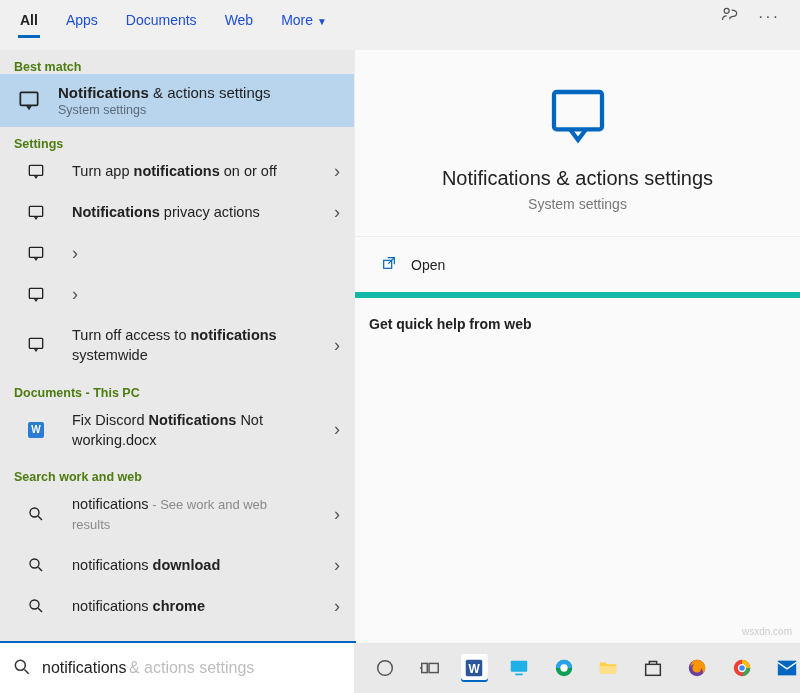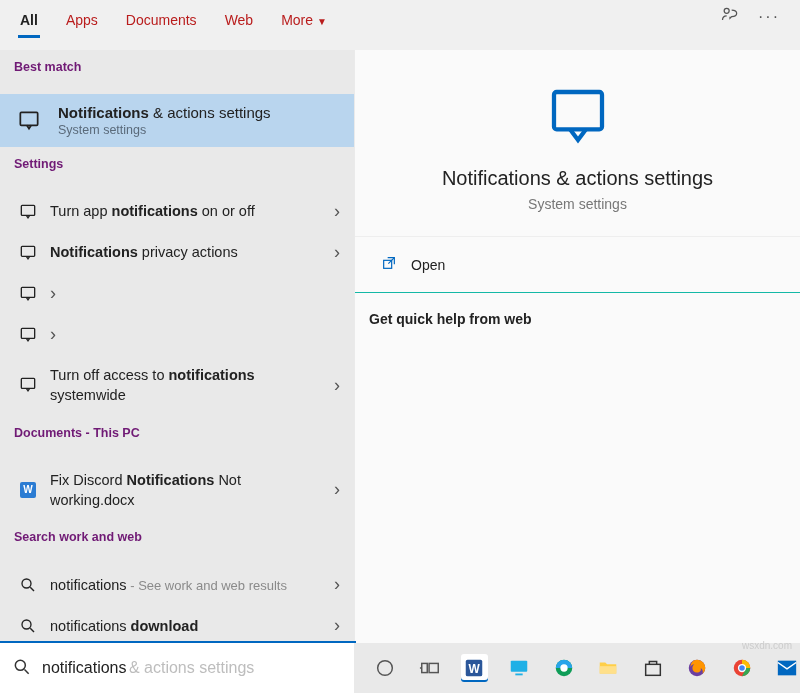--- a/index.html
+++ b/index.html
@@ -1,64 +1,64 @@
 <!DOCTYPE html>
 <html><head>
 <meta charset="utf-8">
 <style>
   * { box-sizing: border-box; margin: 0; padding: 0; }
   body { font-family: "Segoe UI", Arial, sans-serif; font-size: 14px; color: #222; background: #fff; width: 800px; height: 693px; overflow: hidden; position: relative; }
   .top-tabs { height: 50px; background: #f0f0f0; display: flex; align-items: flex-end; padding: 12px 6px; position: relative; }
   .top-tabs .spacer { flex: 1; }
-  .tab { padding: 10px 14px 10px 14px; font-size: 14px; color: #b91c1c; cursor: pointer; position: relative; }
+  .tab { padding: 10px 14px 10px 14px; font-size: 14px; color: #1d4ed8; cursor: pointer; position: relative; }
   .tab.active { color: #222; font-weight: 600; }
   .tab.active::after { content: ""; position: absolute; left: 12px; right: 12px; bottom: 0; height: 3px; background: #0067c0; }
   .tab .chev { margin-left: 4px; font-size: 10px; }
   .top-actions { display: flex; gap: 18px; padding: 0 14px 10px 0; align-items: center; }
   .top-actions svg { width: 20px; height: 20px; }
 
   .main { display: flex; height: 593px; background: #fafafa; }
   .left { width: 354px; background: #e9e9e9; overflow: hidden; position: relative; }
   .right { flex: 1; background: #fafafa; border-left: 1px solid #eaeaea; }
 
-  .section-label { font-size: 12.5px; font-weight: 600; color: #701a75; padding: 10px 14px 20px 14px; background: #e9e9e9; }
+  .section-label { font-size: 12.5px; font-weight: 600; color: #4d7c0f; padding: 10px 14px 0 14px; background: #e9e9e9; }
 
   .best-match { background: #b9d5ee; display: flex; align-items: center; padding: 10px 14px; gap: 14px; }
   .best-match .mic { width: 30px; display:flex; justify-content:center; }
   .best-match .txt { flex: 1; }
   .best-match .title { font-size: 15px; font-weight: 400; }
   .best-match .title b { font-weight: 600; }
   .best-match .sub { font-size: 12.5px; color: #5a6a7a; margin-top: 2px; }
 
-  .row { display: flex; align-items: center; padding: 10px 14px 10px 18px; gap: 12px; cursor: pointer; }
+  .row { display: flex; align-items: center; padding: 10px 14px 10px 26px; gap: 26px; cursor: pointer; }
   .row .ric { width: 20px; display:flex; justify-content:center; }
   .row .rtxt { flex: 1; font-size: 14.5px; color: #222; line-height: 1.4; }
   .row .rtxt .mut { color: #8a8a8a; font-size: 13px; }
   .row .rchev { color: #555; font-size: 18px; font-weight: 300; }
   .row .rtxt b { font-weight: 600; }
 
   .right-hero { text-align: center; padding: 34px 20px 24px 20px; border-bottom: 1px solid #eee; }
   .right-hero .bigtitle { font-size: 20px; font-weight: 400; margin-top: 16px; }
   .right-hero .bigsub { font-size: 14px; color: #777; margin-top: 6px; }
-  .right .action-row { display: flex; align-items: center; gap: 14px; padding: 18px 26px; border-bottom: 1px solid #14b8a6; color: #222; cursor:pointer; }
+  .right .action-row { display: flex; align-items: center; gap: 14px; padding: 18px 26px; border-bottom: 6px solid #14b8a6; color: #222; cursor:pointer; }
   .right .help { padding: 18px 14px; }
   .right .help .ht { font-weight: 600; font-size: 14px; margin-bottom: 10px; }
   .right .help .hl { font-size: 14px; color: #222; cursor:pointer; }
 
   .searchbar { position: absolute; bottom: 0; left: 0; width: 354px; height: 50px; background: #fff; outline: 2px solid #0067c0; display: flex; align-items: center; padding: 0 12px; gap: 10px; }
   .searchbar input { border: none; outline: none; flex: 1; font-size: 16px; font-family: inherit; color: #222; background: transparent; }
   .ghost-box { position:absolute; left: 40px; right:12px; top:50%; transform:translateY(-50%); font-size:16px; color:#bdbdbd; pointer-events:none; white-space:nowrap; overflow:hidden; }
   .ghost-typed { color: transparent; }
 
   .taskbar { position:absolute; bottom:0; left:354px; right:0; height:50px; background:#e9e9e9; display:flex; align-items:center; padding-left:18px; gap:18px; }
   .taskbar .ticon { width:28px; height:28px; display:flex; align-items:center; justify-content:center; border-radius:3px; cursor:pointer; }
   .taskbar .ticon.active { background:#fff; box-shadow: inset 0 -2px 0 #0067c0; }
   .taskbar svg, .taskbar .glyph { width:22px; height:22px; }
 
-  .wm { position:absolute; right:8px; bottom:42px; font-size:10px; color:#ccc; }
+  .wm { position:absolute; right:8px; bottom:56px; font-size:10px; color:#ccc; }
   .docicon { width:16px; height:16px; background:#2b7cd3; color:#fff; font-size:10px; display:flex; align-items:center; justify-content:center; border-radius:2px; font-weight:bold; }
 </style>
 </head>
 <body>
 
 <div class="top-tabs">
   <div class="tab active">All</div>
   <div class="tab">Apps</div>
   <div class="tab">Documents</div>
   <div class="tab">Web</div>

